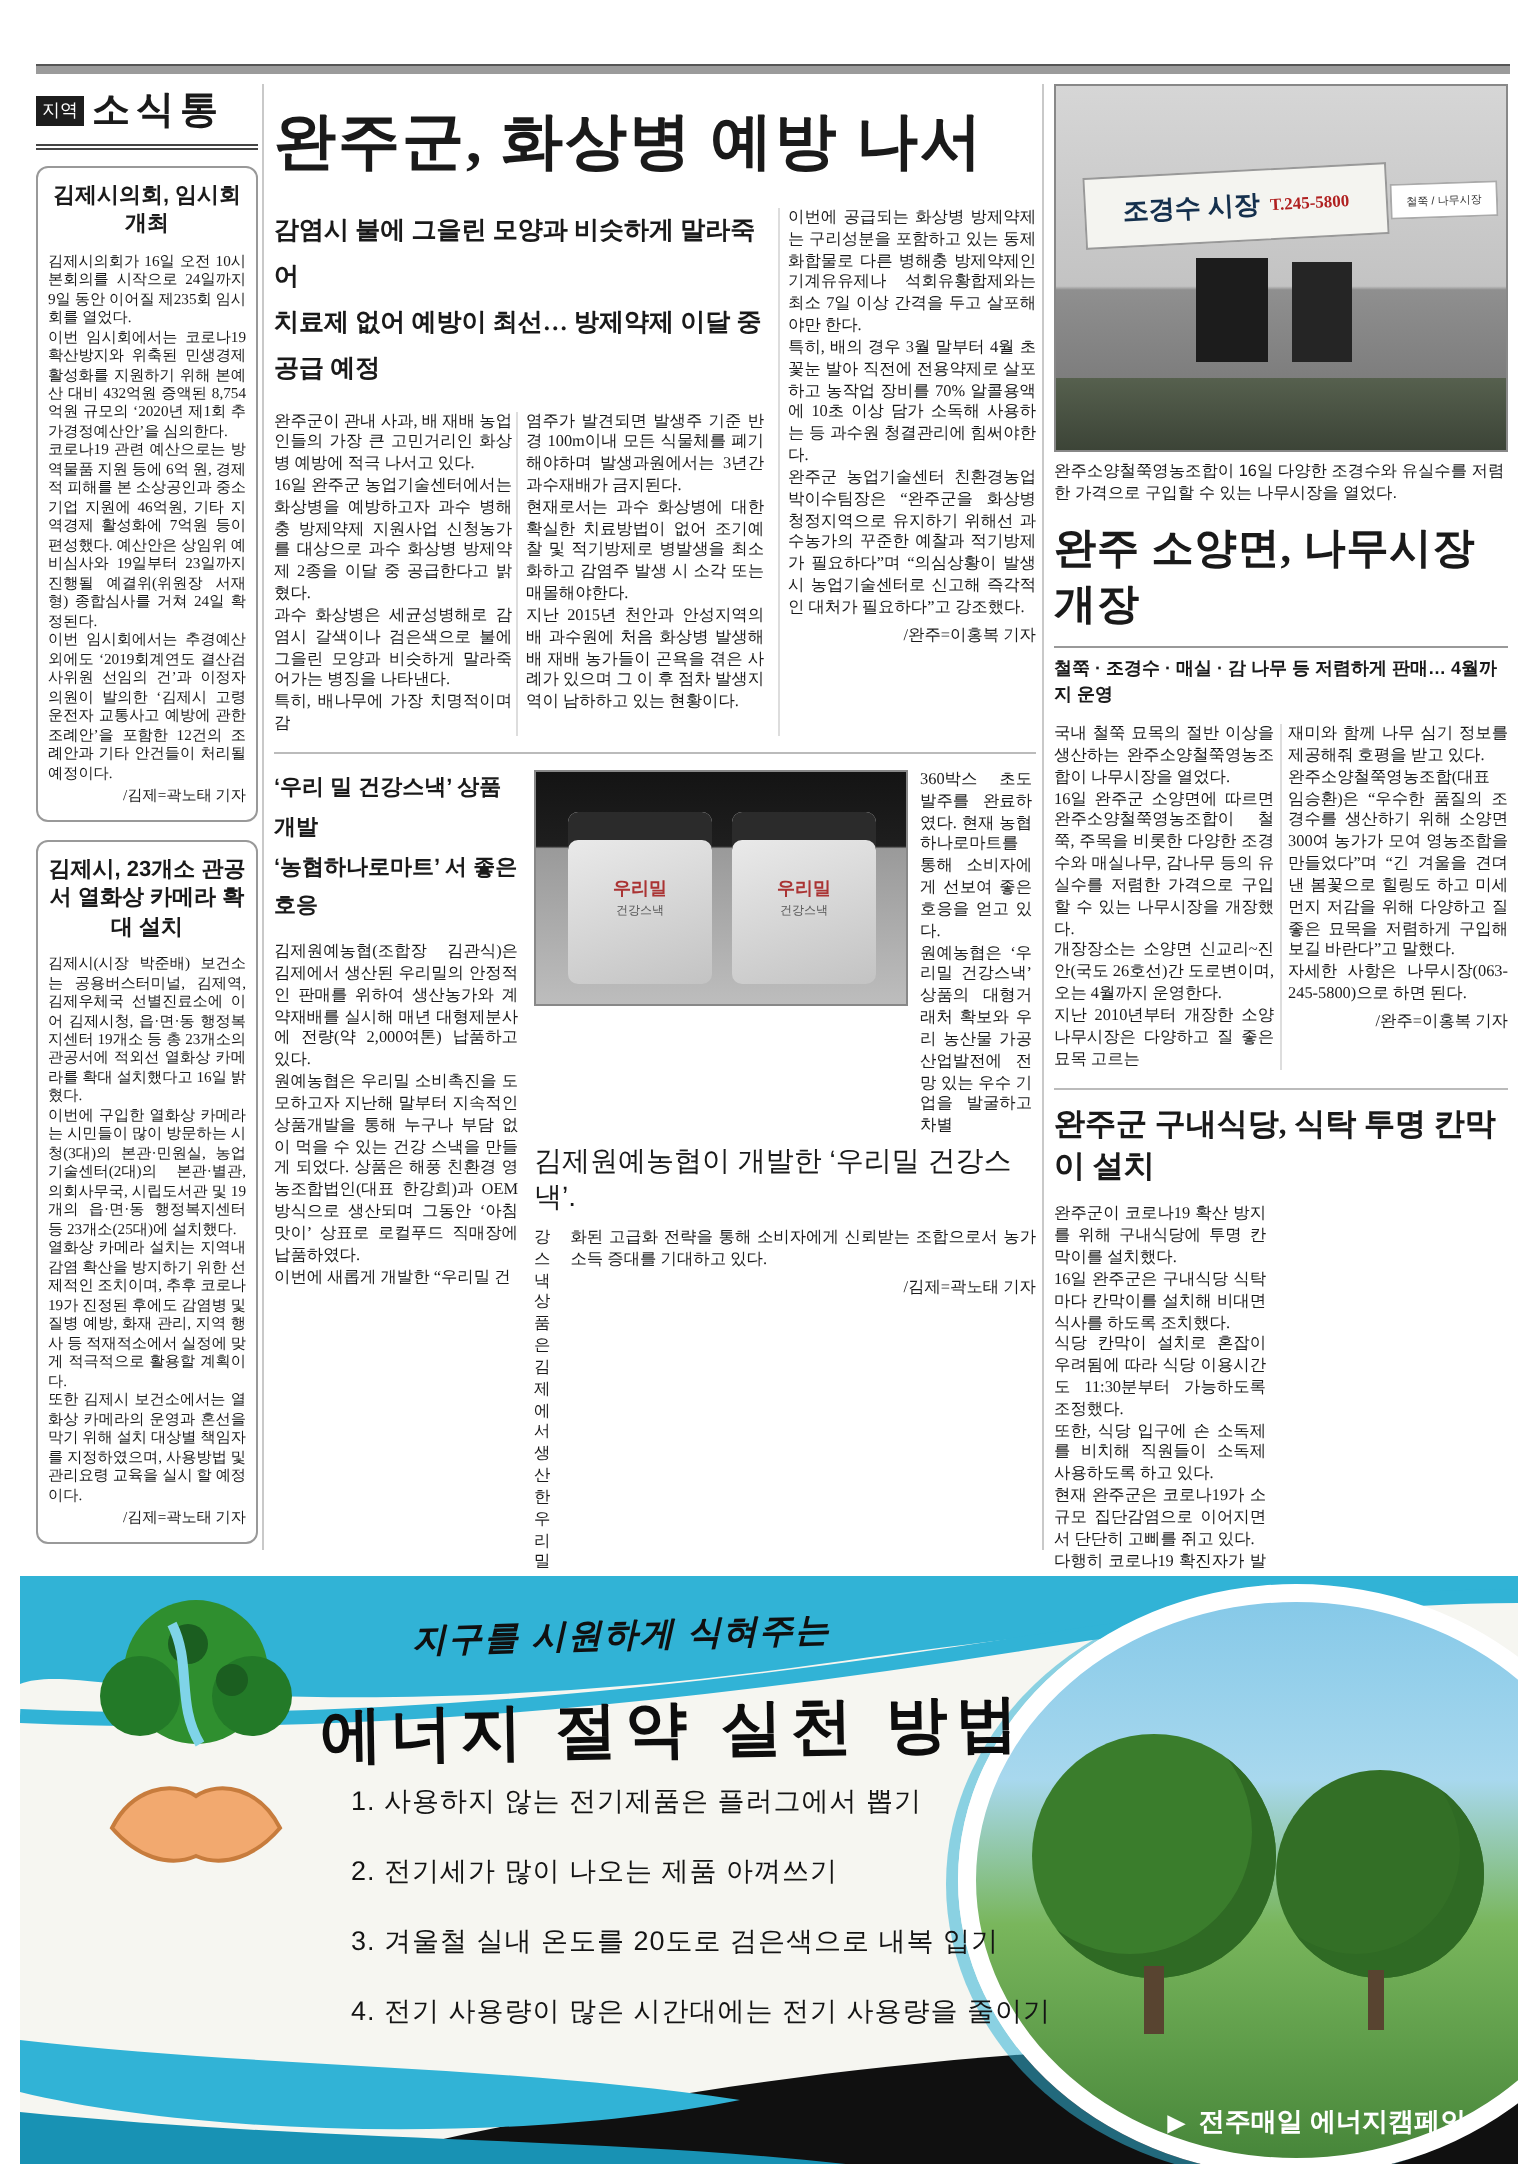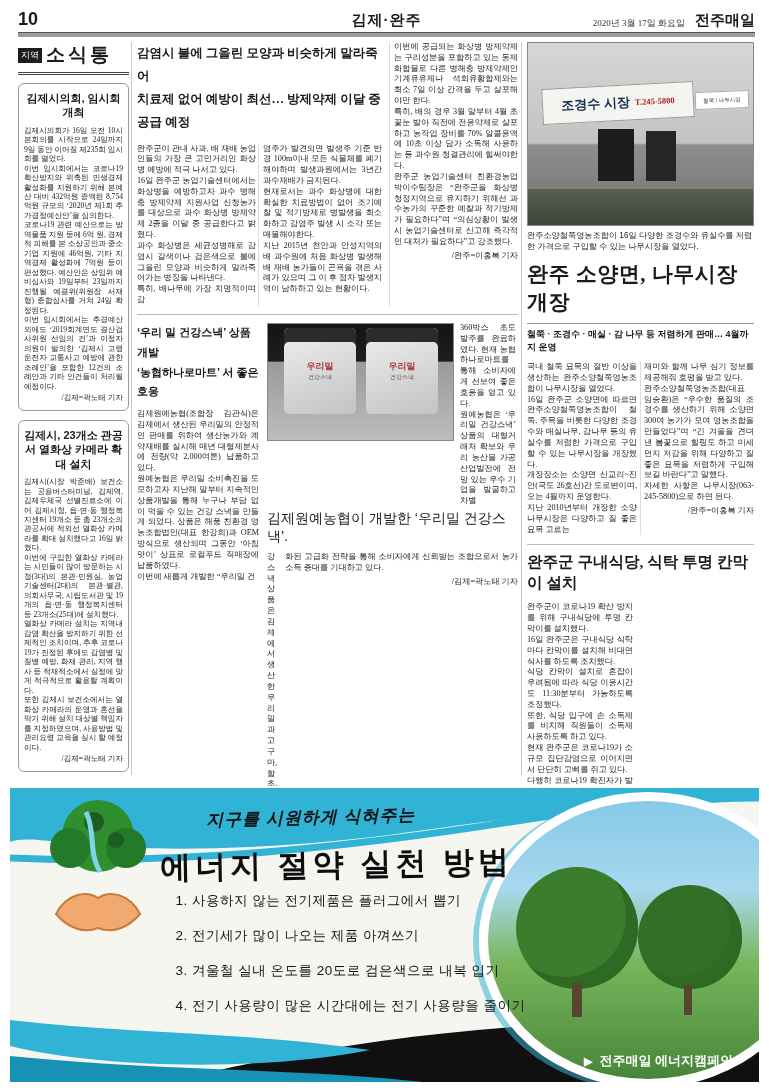--- a/index.html
+++ b/index.html
@@ -44,21 +44,21 @@
 
   .a2{border-top:1px solid #bbb;margin-top:8px;padding-top:8px;}
   .a2-title{font-size:21px;font-weight:bold;letter-spacing:.5px;margin-bottom:10px;}
   .a2-grid{display:flex;}
   .a2-col1{width:122px;}
   .a2-sub{font-size:11px;font-weight:bold;line-height:1.8;margin-bottom:7px;font-family:"Liberation Sans",sans-serif;}
   .a2-right{flex:1;margin-left:8px;}
   .a2-toprow{display:flex;gap:6px;}
   .a2-photo{width:185px;height:116px;position:relative;border:1px solid #888;
             background:linear-gradient(180deg,#141414 0%,#1e1e1e 32%,#9a9a9a 33%,#bdbdbd 100%);overflow:hidden;}
-  .pouch{position:absolute;top:4px;width:72px;height:86px;border-radius:5px;
+  .pouch{position:absolute;top:20px;width:72px;height:86px;border-radius:5px;
          background:linear-gradient(160deg,#efefef,#c3c3c3);box-shadow:inset 0 14px 0 #2b2b2b;
          display:flex;flex-direction:column;align-items:center;justify-content:center;text-align:center;}
   .pouch .p1{color:#a33;font-size:9px;font-weight:bold;}
   .pouch .p2{color:#555;font-size:6px;}
   .a2-narrow{width:56px;}
   .a2-caption{font-size:14px;margin:3px 0 6px;font-family:"Liberation Sans",sans-serif;}
   .a2-botrow{display:flex;gap:8px;}
   .a2-botrow .btxt{flex:1;}
 
   
@@ -110,28 +110,20 @@
   .b-list li{margin-bottom:17px;letter-spacing:.5px;}
   .b-campaign{position:absolute;right:26px;bottom:12px;z-index:4;color:#fff;font-size:13px;font-weight:bold;
               font-family:"Liberation Sans",sans-serif;display:flex;align-items:center;gap:7px;}
   .b-campaign .mk{font-size:11px;}
 </style>
 </head>
 <body>
 
 <div id="page">
 
-  <div class="hdr">
-    <div class="pagenum">10</div>
-    <div class="section">김제·완주</div>
-    <div class="right">
-      <span class="date">2020년 3월 17일 화요일</span>
-      <span class="masthead">전주매일</span>
-    </div>
-  </div>
   <div class="hdr-rule"></div>
 
   <div class="vline" style="left:131px"></div>
   <div class="vline" style="left:521px"></div>
 
   <div class="sidebar">
     <div class="sb-head">
       <span class="sb-region sans">지역</span>
       <span class="sb-name sans">소식통</span>
     </div>
@@ -149,20 +141,21 @@
 이번에 구입한 열화상 카메라는 시민들이 많이 방문하는 시청(3대)의 본관·민원실, 농업기술센터(2대)의 본관·별관, 의회사무국, 시립도서관 및 19개의 읍·면·동 행정복지센터 등 23개소(25대)에 설치했다.
 열화상 카메라 설치는 지역내 감염 확산을 방지하기 위한 선제적인 조치이며, 추후 코로나19가 진정된 후에도 감염병 및 질병 예방, 화재 관리, 지역 행사 등 적재적소에서 실정에 맞게 적극적으로 활용할 계획이다.
 또한 김제시 보건소에서는 열화상 카메라의 운영과 혼선을 막기 위해 설치 대상별 책임자를 지정하였으며, 사용방법 및 관리요령 교육을 실시 할 예정이다.</div>
       <div class="byline">/김제=곽노태 기자</div>
     </div>
   </div>
 
   <div class="main">
 
     <div>
+      <div class="a1-headline">완주군, 화상병 예방 나서</div>
       <div class="a1-flex">
         <div class="a1-leftzone">
           <div class="a1-sub">
             <div>감염시 불에 그을린 모양과 비슷하게 말라죽어</div>
             <div>치료제 없어 예방이 최선… 방제약제 이달 중 공급 예정</div>
           </div>
           <div class="a1-cols">
             <div class="colA btxt">완주군이 관내 사과, 배 재배 농업인들의 가장 큰 고민거리인 화상병 예방에 적극 나서고 있다.
 16일 완주군 농업기술센터에서는 화상병을 예방하고자 과수 병해충 방제약제 지원사업 신청농가를 대상으로 과수 화상병 방제약제 2종을 이달 중 공급한다고 밝혔다.
 과수 화상병은 세균성병해로 감염시 갈색이나 검은색으로 불에 그을린 모양과 비슷하게 말라죽어가는 병징을 나타낸다.

